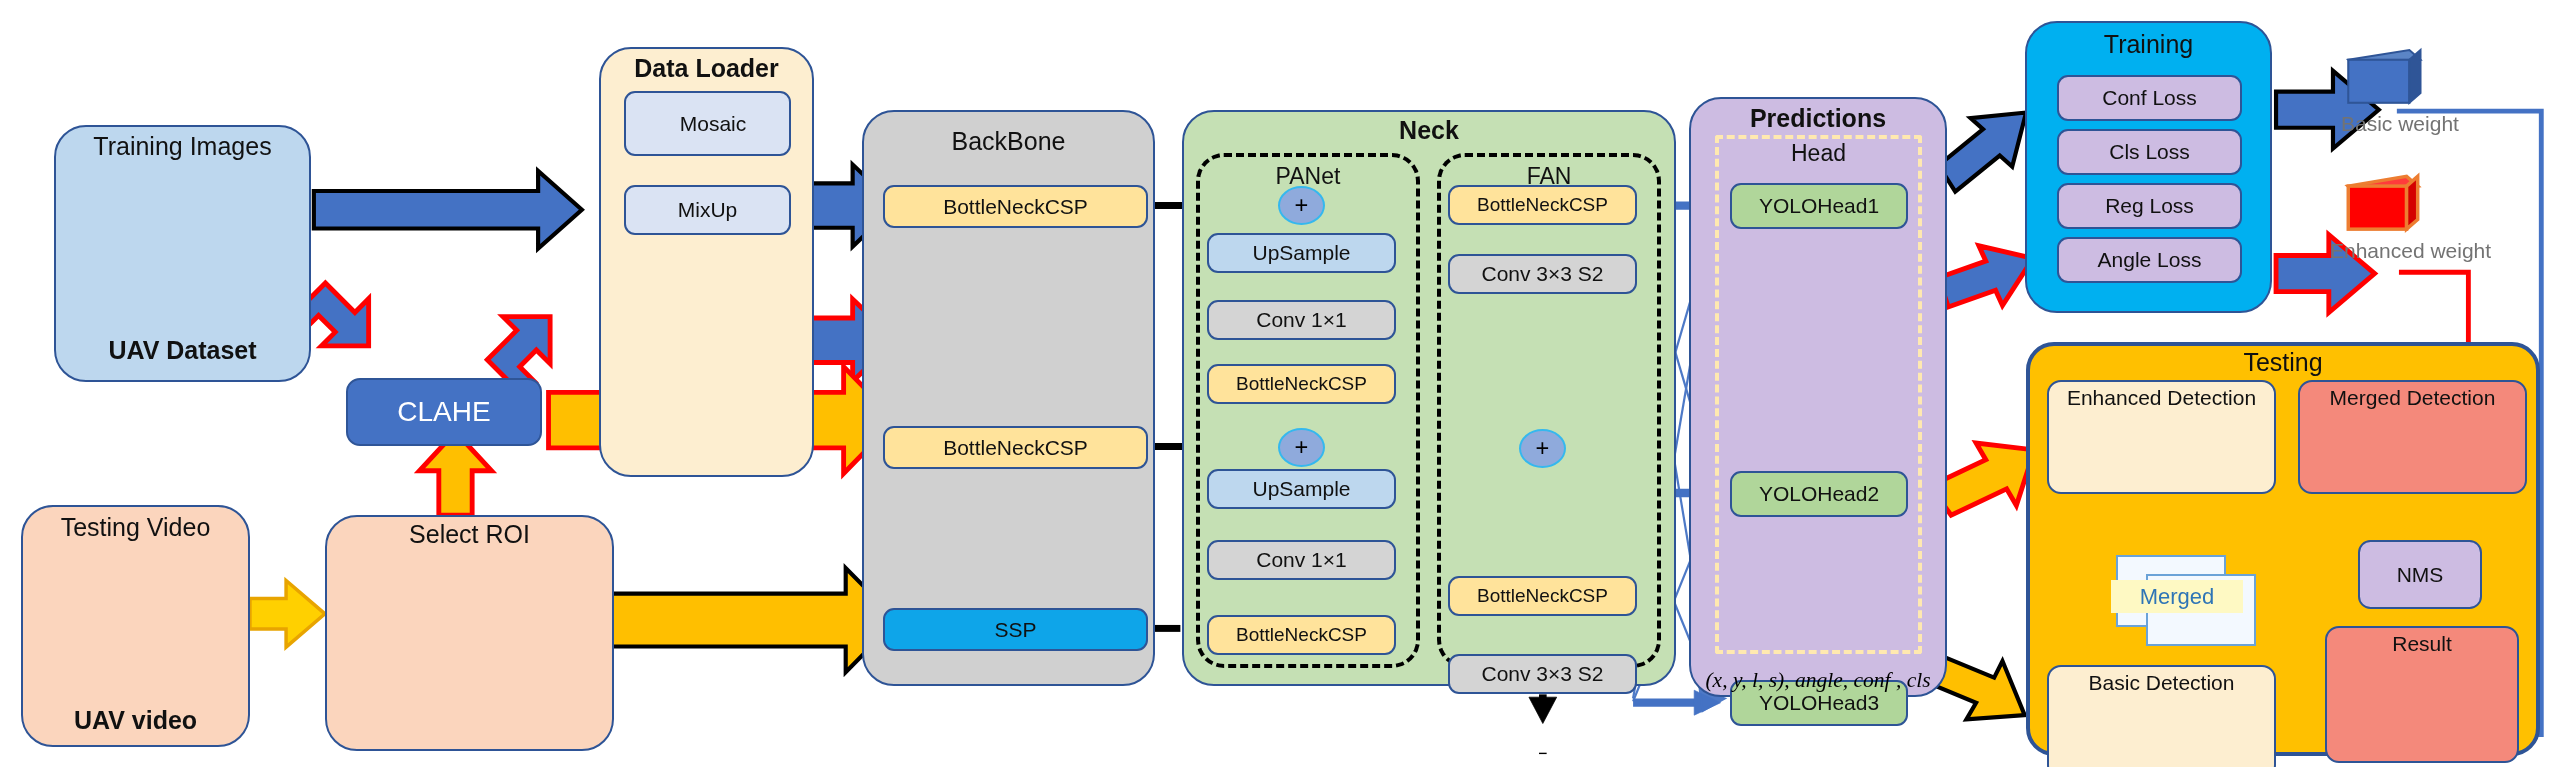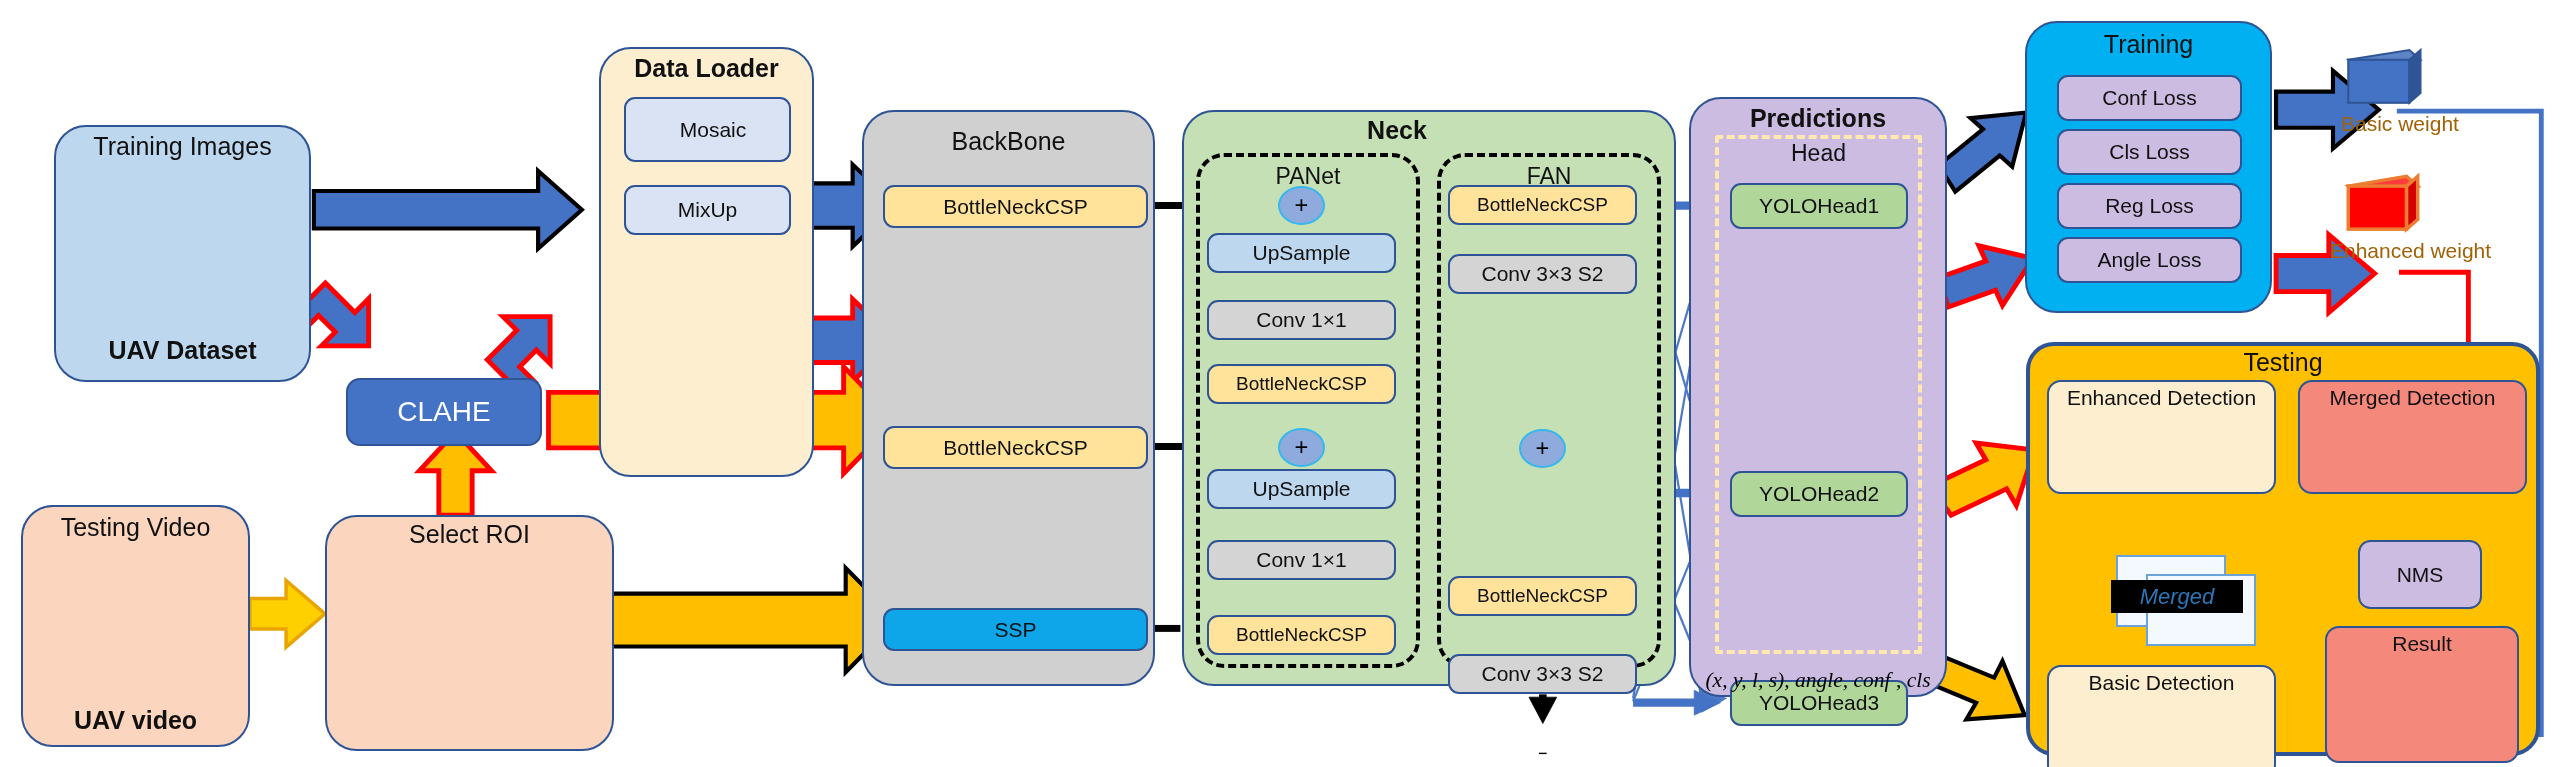--- a/index.html
+++ b/index.html
@@ -34,21 +34,21 @@
 
   
   .dashgrp{border:4.2px dashed #000;border-radius:28px;}
 
   
   .dashhead{border:4.2px dashed #ffe9b0;border-radius:2.8px;}
 
   svg.ov{position:absolute;left:0;top:0;width:2576px;height:768px;pointer-events:none;}
 
   .formula{font-family:"Liberation Serif",serif;font-style:italic;font-size:21.5px;color:#000;white-space:nowrap;}
-  .lbl{font-size:21px;color:#a16207;white-space:nowrap;}
+  .lbl{font-size:21px;color:#737373;white-space:nowrap;}
 </style>
 </head>
 <body>
 
 <div id="root">
 
   <svg class="ov" viewBox="0 0 3710 1106">
     <defs>
       <linearGradient id="g-road" x1="0" y1="0" x2="1" y2="1">
         <stop offset="0%" stop-color="#8e9ba4"></stop>
@@ -394,31 +394,31 @@
   <div class="abs panel-title ctr" style="left:21px;top:512px;width:229px;height:31px;">Testing Video</div>
   <div class="abs panel-title ctr" style="left:21px;top:705px;width:229px;height:31px;font-weight:700;">UAV  video</div>
 
   <div class="abs ctr" style="left:346px;top:378px;width:196px;height:68px;background:#4472c4;border:2.8px solid #2f5597;border-radius:14px;color:#fff;font-size:28px;">CLAHE</div>
 
   <div class="abs panel" style="left:325px;top:515px;width:289px;height:236px;background:#fbd5bd;"></div>
   <div class="abs panel-title ctr" style="left:325px;top:519px;width:289px;height:31px;">Select ROI</div>
 
   <div class="abs panel" style="left:599px;top:47px;width:215px;height:430px;background:#fdeed0;"></div>
   <div class="abs panel-title bold ctr" style="left:599px;top:53px;width:215px;height:31px;">Data Loader</div>
-  <div class="abs pill lightbluepill ctr" style="left:624px;top:97px;width:167px;height:65px;padding-left:11px;">Mosaic</div>
+  <div class="abs pill lightbluepill ctr" style="left:624px;top:91px;width:167px;height:65px;padding-left:11px;">Mosaic</div>
   <div class="abs pill lightbluepill ctr" style="left:624px;top:185px;width:167px;height:50px;">MixUp</div>
 
   <div class="abs panel" style="left:862px;top:110px;width:293px;height:576px;background:#d0d0d0;"></div>
   <div class="abs panel-title ctr" style="left:862px;top:126px;width:293px;height:31px;">BackBone</div>
   <div class="abs pill yellowpill ctr" style="left:883px;top:185px;width:265px;height:43px;">BottleNeckCSP</div>
   <div class="abs pill yellowpill ctr" style="left:883px;top:426px;width:265px;height:43px;">BottleNeckCSP</div>
   <div class="abs pill orangepill ctr" style="left:883px;top:608px;width:265px;height:43px;">SSP</div>
 
   <div class="abs panel" style="left:1182px;top:110px;width:494px;height:576px;background:#c5e0b4;"></div>
-  <div class="abs panel-title bold ctr" style="left:1150px;top:115px;width:494px;height:31px;">Neck</div>
+  <div class="abs panel-title bold ctr" style="left:1182px;top:115px;width:494px;height:31px;">Neck</div>
 
   <div class="abs dashgrp" style="left:1196px;top:153px;width:224px;height:515px;"></div>
   <div class="abs panel-title ctr" style="left:1196px;top:162px;width:224px;height:28px;font-size:23px;">PANet</div>
   <div class="abs plus" style="left:1278px;top:186px;width:47px;height:39px;">+</div>
   <div class="abs pill bluepill ctr" style="left:1207px;top:233px;width:189px;height:40px;">UpSample</div>
   <div class="abs pill greypill ctr" style="left:1207px;top:300px;width:189px;height:40px;">Conv 1×1</div>
   <div class="abs pill yellowpill ctr sm" style="left:1207px;top:364px;width:189px;height:40px;">BottleNeckCSP</div>
   <div class="abs plus" style="left:1278px;top:428px;width:47px;height:39px;">+</div>
   <div class="abs pill bluepill ctr" style="left:1207px;top:469px;width:189px;height:40px;">UpSample</div>
   <div class="abs pill greypill ctr" style="left:1207px;top:540px;width:189px;height:40px;">Conv 1×1</div>
@@ -456,21 +456,21 @@
   <div class="abs panel-title ctr" style="left:2026px;top:347px;width:514px;height:31px;">Testing</div>
 
   <div class="abs pill creampill" style="left:2047px;top:380px;width:229px;height:114px;border-radius:14px;"></div>
   <div class="abs ctr" style="left:2047px;top:383px;width:229px;height:29px;font-size:21px;color:#111;">Enhanced Detection</div>
 
   <div class="abs pill creampill" style="left:2047px;top:665px;width:229px;height:114px;border-radius:14px;"></div>
   <div class="abs ctr" style="left:2047px;top:668px;width:229px;height:29px;font-size:21px;color:#111;">Basic Detection</div>
 
   <div class="abs" style="left:2116px;top:555px;width:110px;height:72px;background:#f3f9ff;border:2.8px solid #6aa3d8;"></div>
   <div class="abs" style="left:2146px;top:574px;width:110px;height:72px;background:#f3f9ff;border:2.8px solid #6aa3d8;"></div>
-  <div class="abs ctr" style="left:2111px;top:580px;width:132px;height:33px;background:#000000;border:0;color:#2e75b6;font-size:22px;font-style:italic;">Merged</div>
+  <div class="abs ctr" style="left:2111px;top:580px;width:132px;height:33px;background:#fef9c3;border:0;color:#2e75b6;font-size:22px;">Merged</div>
 
   <div class="abs pill salmonpill" style="left:2298px;top:380px;width:229px;height:114px;border-radius:14px;"></div>
   <div class="abs ctr" style="left:2298px;top:383px;width:229px;height:29px;font-size:21px;color:#111;">Merged Detection</div>
 
   <div class="abs pill purplepill ctr" style="left:2358px;top:540px;width:124px;height:69px;border-radius:12.5px;">NMS</div>
 
   <div class="abs pill salmonpill" style="left:2325px;top:626px;width:194px;height:137px;border-radius:14px;"></div>
   <div class="abs ctr" style="left:2325px;top:629px;width:194px;height:29px;font-size:21px;color:#111;">Result</div>
 
 </div>

